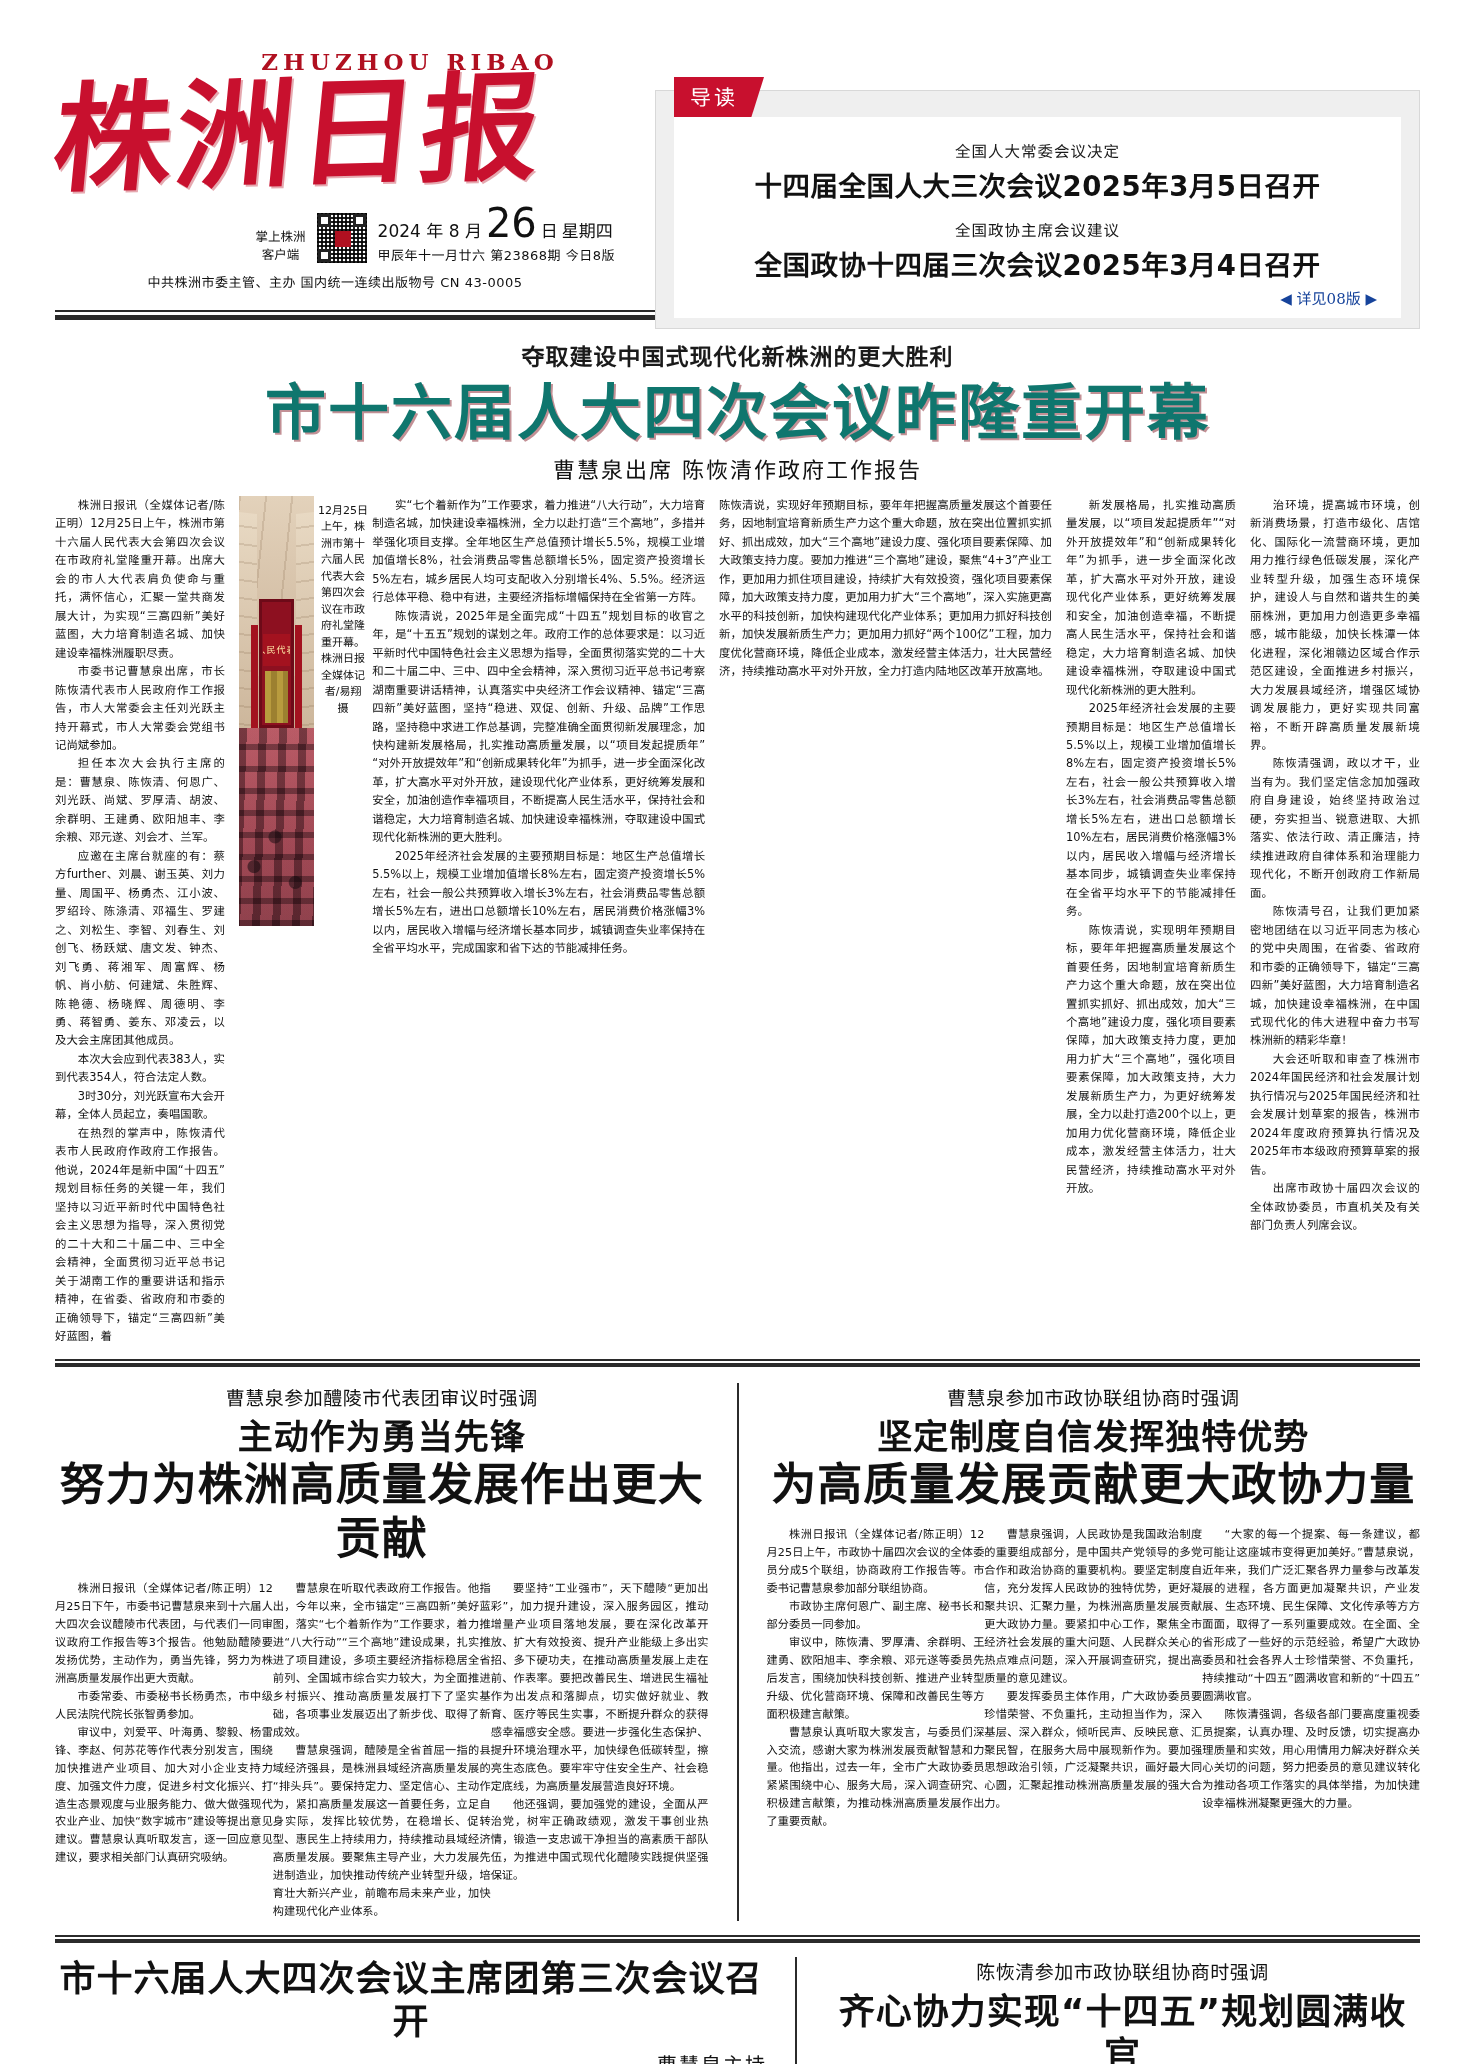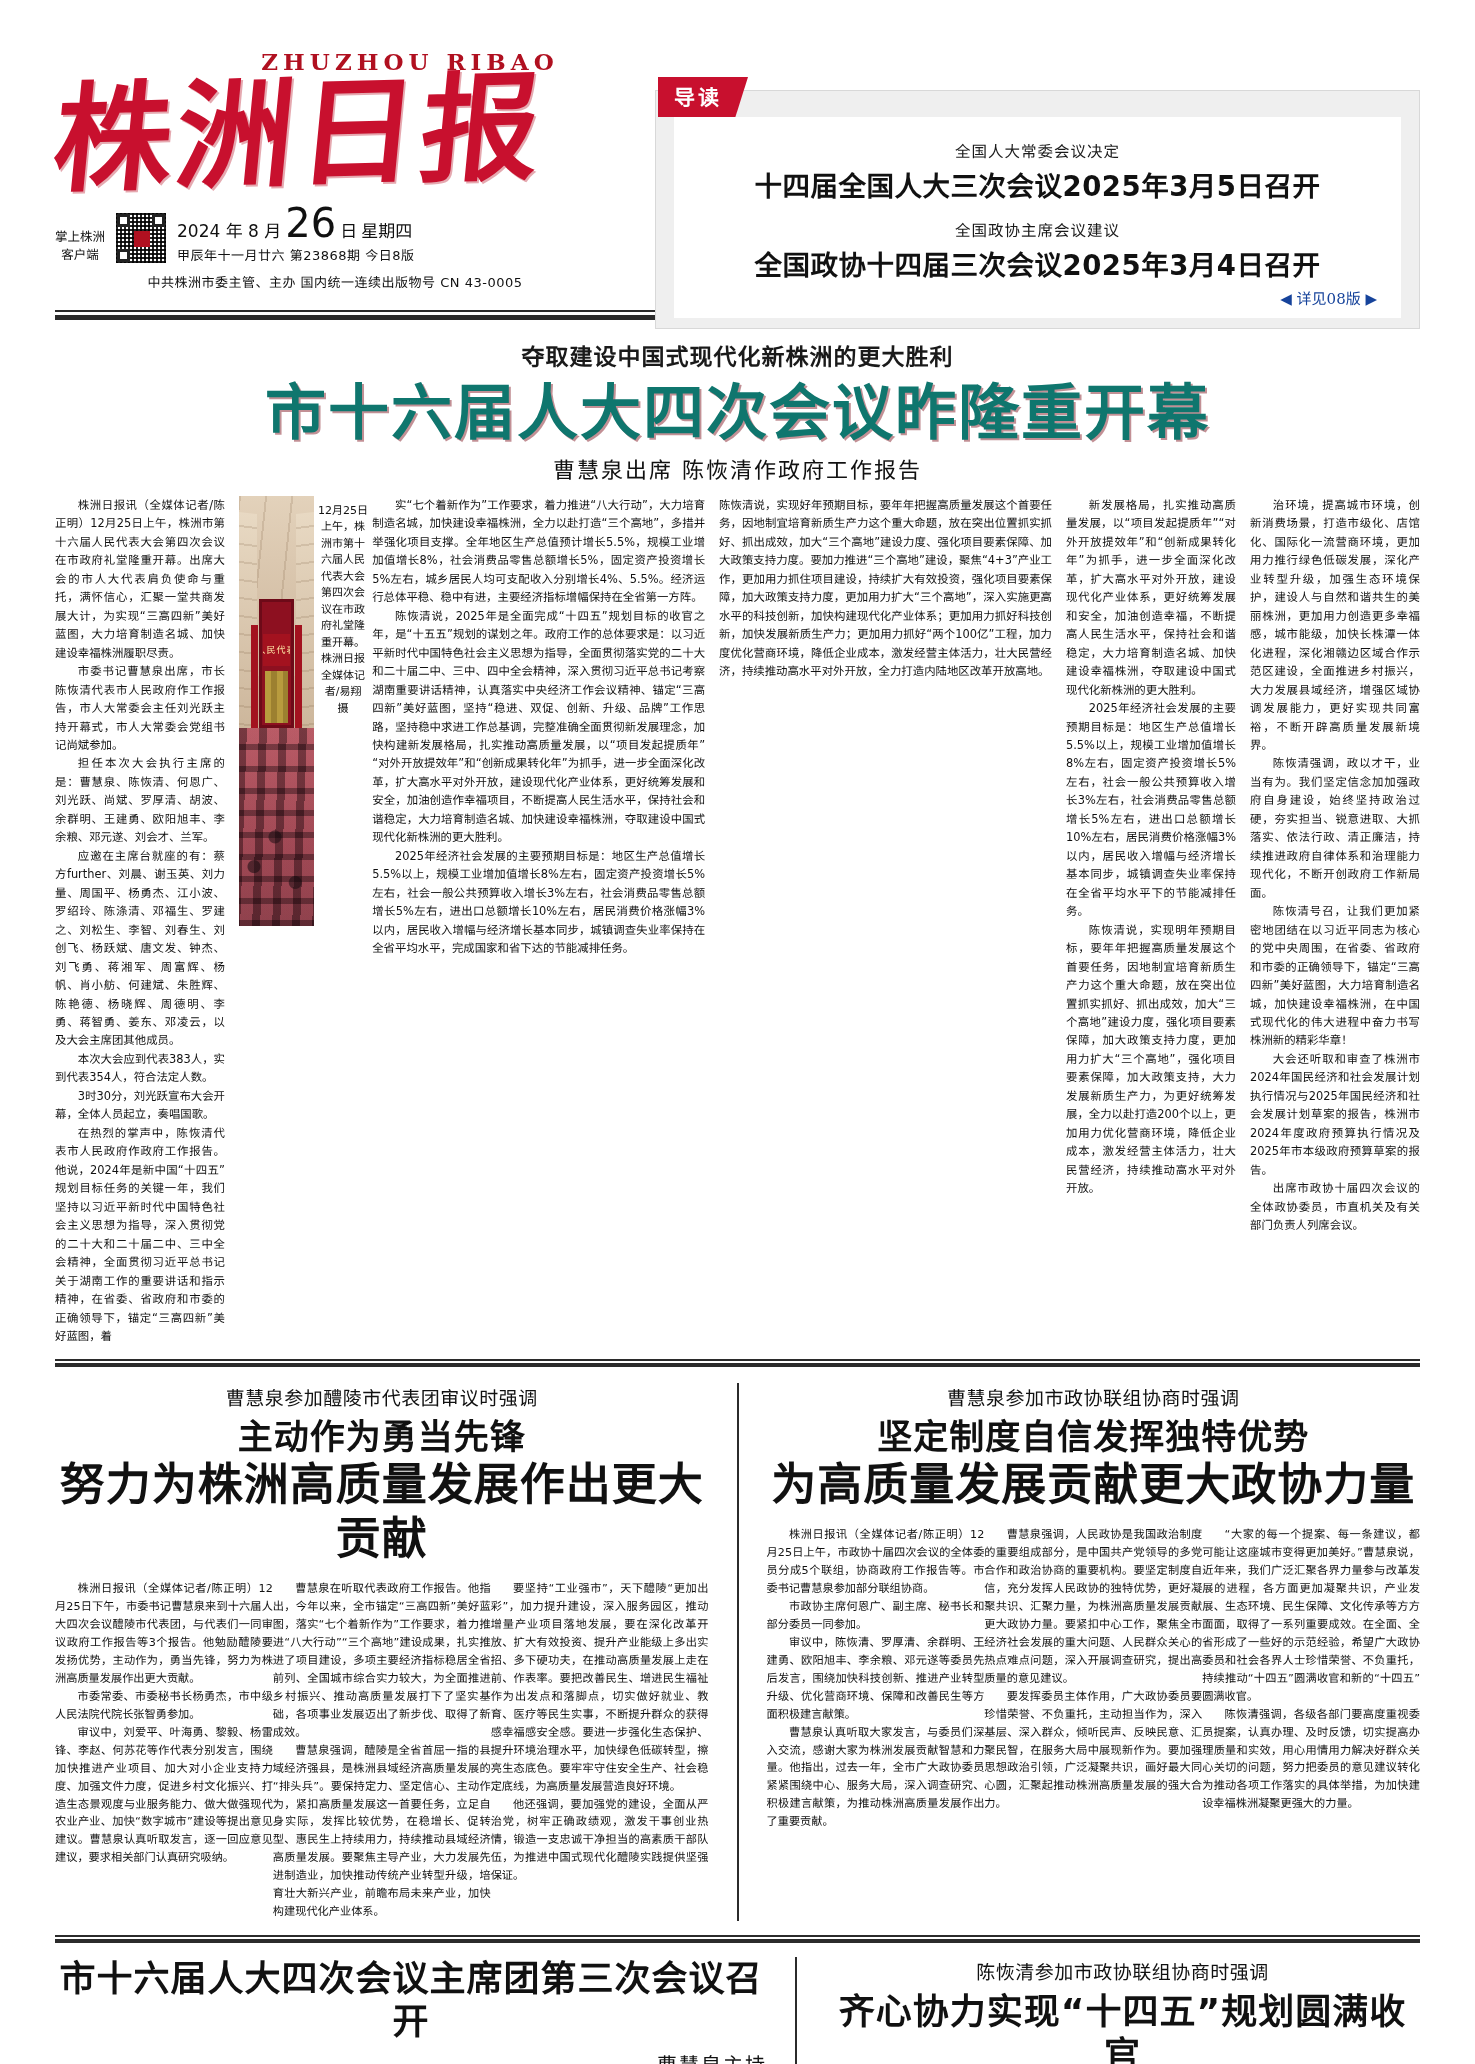--- a/index.html
+++ b/index.html
@@ -24,43 +24,43 @@
     text-align:center; margin-left: 150px; font-weight:600;
   }
   .logo-cn {
     font-family: "DejaVu Serif", "Liberation Serif", serif;
     color:#c8102e; font-size: 118px; font-weight: 900;
     letter-spacing: 4px; line-height: 1.12;
     transform: skewX(-7deg) rotate(-1.5deg);
     text-shadow: 2px 2px 0 rgba(180,10,30,0.35);
     margin: -8px 0 0 0; white-space:nowrap;
   }
-  .masthead-info { margin-top: 6px; display:flex; align-items:flex-end; gap:10px; }
+  .masthead-info { margin-top: 6px; display:flex; align-items:flex-end; justify-content:flex-end; gap:10px; }
   .app-label { font-size: 12.5px; line-height:1.45; text-align:center; white-space:nowrap; }
   .qr {
     width: 52px; height: 52px; background:
       repeating-linear-gradient(0deg,#222 0 2px,#fff 2px 4px),
       repeating-linear-gradient(90deg,#222 0 2px,transparent 2px 4px);
     background-blend-mode: multiply; position:relative; border:1px solid #fff;
   }
   .qr:after{ content:""; position:absolute; left:18px; top:18px; width:16px; height:16px; background:#b01020; }
   .qr .pip { position:absolute; width:13px;height:13px; background:#fff; border:3px solid #222;}
   .qr .pip.tl{left:1px;top:1px;} .qr .pip.tr{right:1px;top:1px;} .qr .pip.bl{left:1px;bottom:1px;}
   .date-block { text-align:left; }
   .date-line1 { font-size:17px; display:flex; align-items:baseline; gap:4px; white-space:nowrap; }
   .date-line1 .big-day { font-size:40px; font-weight:400; line-height:0.9; font-family:"DejaVu Sans", sans-serif;}
   .date-line2 { font-size:13px; margin-top:3px; white-space:nowrap; letter-spacing:0.5px;}
   .masthead-pub { text-align:center; font-size:13px; margin-top:8px; letter-spacing:0.5px; white-space:nowrap; }
 
   
   .guide-wrap { flex:1; padding-left: 40px; padding-top: 42px; }
   .guide-box { position:relative; background:#efefef; border:1px solid #d8d8d8; padding: 14px 18px 10px 18px; }
   .guide-tab {
-    position:absolute; left:2px; top:-14px; background:#c8102e; color:#fff;
-    font-size:21px; font-weight:700; padding: 4px 26px 6px 16px; letter-spacing:3px;
+    position:absolute; left:18px; top:-14px; background:#c8102e; color:#fff;
+    font-size:21px; font-weight:400; padding: 4px 26px 6px 16px; letter-spacing:3px;
     clip-path: polygon(0 0,100% 0,86% 100%,0 100%);
   }
   .guide-tab:after{ content:""; position:absolute; left:0; bottom:-12px; border-left:12px solid #7d0a1c; border-bottom:12px solid transparent;}
   .guide-inner { background:#fff; padding: 22px 18px 10px; margin-top:12px; }
   .guide-kicker { text-align:center; font-size:15.5px; letter-spacing:1px; color:#1a1a1a; }
   .guide-head { text-align:center; font-size:27.5px; font-weight:800; letter-spacing:0.5px; margin: 3px 0 14px; white-space:nowrap;}
   .guide-head.last { margin-bottom:4px; }
   .guide-more { text-align:right; font-size:15px; color:#16439b; font-family:"DejaVu Serif", serif; padding-right:6px;}
 
   .rule-thin { border-top:2px solid #2b2b2b; margin: 10px 0 0; }

